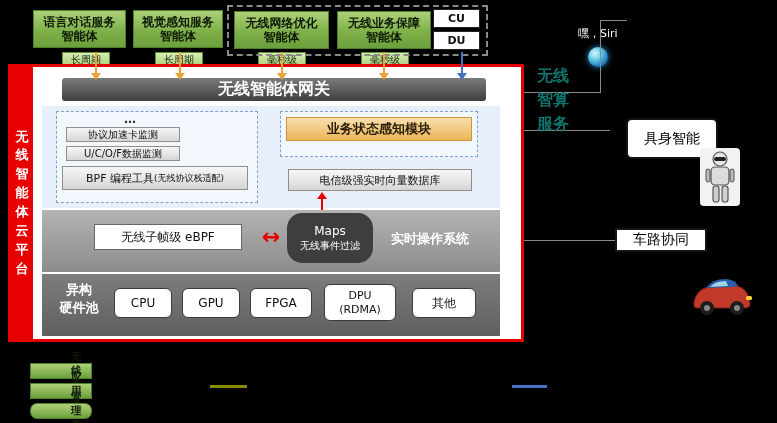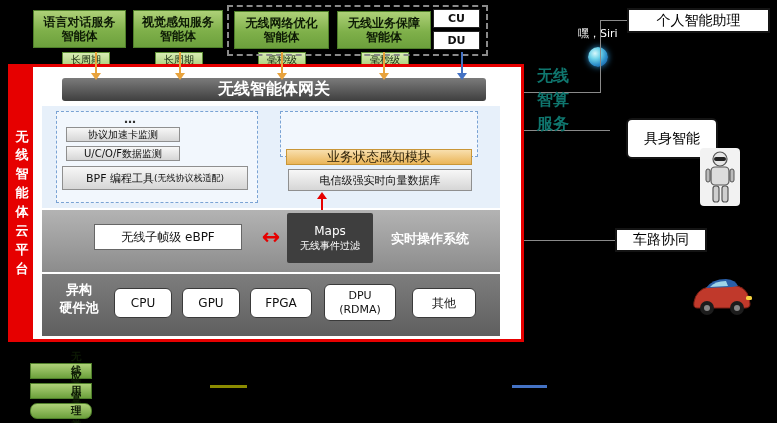--- a/index.html
+++ b/index.html
@@ -46,32 +46,32 @@
   #monitor-box { left:45px; top:44px; width:202px; height:92px; }
   #ellipsis { left:55px; top:45px; width:130px; font-size:12px; font-weight:bold; color:#333; text-align:center; letter-spacing:2px; }
   .gbtn {
     background:linear-gradient(180deg,#f7f7f7,#d6d6d6); border:1px solid #8f8f8f;
     font-size:10px; color:#111; text-align:center;
   }
   #btn-bpf { font-size:11px; }
   #btn-bpf .sub { font-size:9px; }
   #sense-dash { left:269px; top:44px; width:198px; height:46px; }
   #sense-module {
-    left:275px; top:50px; width:186px; height:16px;
+    left:275px; top:50px; width:186px; height:24px;
     background:linear-gradient(180deg,#f8dfae,#eab558); border:1px solid #c99637;
-    font-size:13px; font-weight:normal; color:#271c05;margin-top:32px;
+    font-size:13px; font-weight:bold; color:#271c05;
   }
   #vector-db { left:277px; top:102px; width:184px; height:22px; font-size:11px; }
   .red-line { background:#e60000; }
   .red-up-head { width:0;height:0;border-left:5px solid transparent;border-right:5px solid transparent;border-bottom:7px solid #e60000; }
 
   #rtos-panel { left:31px; top:143px; width:458px; height:62px; background:linear-gradient(180deg,#b3b3b3,#8c8c8c); }
   #ebpf-box { left:83px; top:157px; width:148px; height:26px; background:#fff; border:1px solid #666; font-size:12px; }
   #dbl-arrow { left:239px; top:155px; width:42px; height:28px; color:#e60000; font-size:22px; font-weight:bold; }
-  #maps-box { left:276px; top:146px; width:86px; height:50px; background:#3e3e3e; border-radius:2px; color:#fff; line-height:1.35; }
+  #maps-box { left:276px; top:146px; width:86px; height:50px; background:#3e3e3e; border-radius:15px; color:#fff; line-height:1.35; }
   #maps-box .l1 { font-size:12px; }
   #maps-box .l2 { font-size:10px; }
   #rtos-label { left:369px; top:161px; width:100px; height:22px; color:#fff; font-weight:bold; font-size:13px; }
 
   #hw-pool { left:31px; top:207px; width:458px; height:62px; background:linear-gradient(180deg,#7d7d7d,#5f5f5f); }
   #hw-label { left:39px; top:214px; width:58px; color:#fff; font-weight:bold; font-size:13px; text-align:center; line-height:1.4; }
   .chip { background:#fff; border:1px solid #3a3a3a; border-radius:6px; font-size:12px; text-align:center; line-height:1.25; }
 
   
   .connector { background:#8a8a8a; z-index:1; }
@@ -197,21 +197,20 @@
     </div>
     <div class="abs chip flexc" style="left:401px;top:221px;width:64px;height:30px;">其他</div>
   </div>
 
   <div id="svc-label" class="abs">
     <div>无线</div>
     <div>智算</div>
     <div>服务</div>
   </div>
 
-  <div class="abs rbox flexc" style="left:627px;top:8px;width:143px;height:25px;">个人智能助理</div>
   <div id="siri-text" class="abs">嘿，Siri</div>
   <div id="siri-orb" class="abs"></div>
 
   <div class="abs rbox flexc" style="left:626px;top:118px;width:92px;height:41px;border-radius:6px;">具身智能</div>
 
   <div class="abs" style="left:700px;top:148px;width:40px;height:58px;z-index:4;">
     <svg width="40" height="58" viewBox="0 0 40 58">
       <rect x="0" y="0" width="40" height="58" rx="4" fill="#f2f2f2"></rect>
       <circle cx="20" cy="11" r="7" fill="#e6e6e6" stroke="#555" stroke-width="1.2"></circle>
       <rect x="14" y="9" width="12" height="4" rx="2" fill="#222"></rect>

